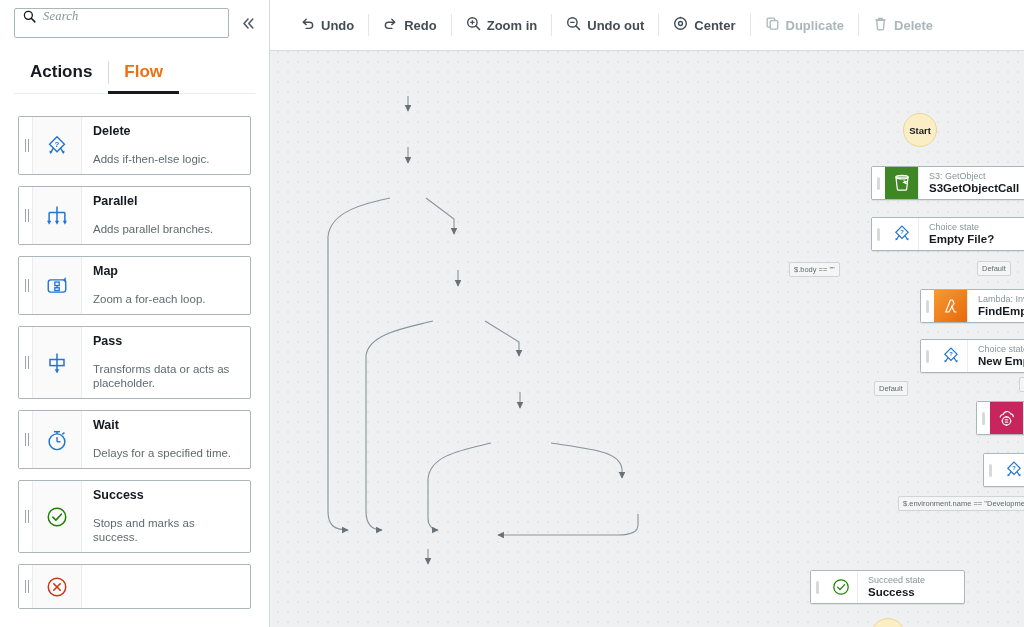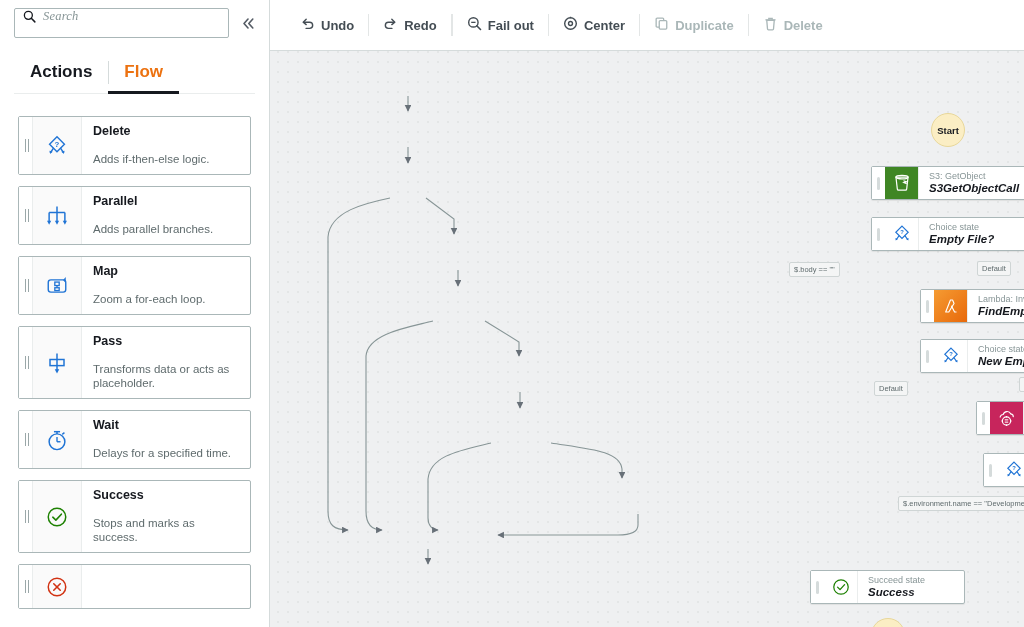--- a/index.html
+++ b/index.html
@@ -168,21 +168,21 @@
     border-right: 1px solid #eaeded;
   }
   .node .nicon.plain { background:#ffffff; }
   .node .ntext {
     flex: 1 1 auto;
     padding: 3px 12px 3px 10px;
     display: flex; flex-direction: column; justify-content: center;
     min-width:0;
   }
   .node .nsub { font-size: 9px; color: #879596; line-height: 11px; white-space: nowrap; }
-  .node .nname { font-size: 11.5px; font-weight: bold; color: #16191f; line-height: 13px; white-space: nowrap; font-style: italic; }
+  .node .nname { font-size: 11.5px; font-weight: bold; color: #16191f; line-height: 13px; white-space: nowrap; }
 
   .terminal {
     position: absolute;
     width: 34px; height: 34px;
     border-radius: 50%;
     background: #fbeec4;
     border: 1px solid #e8d79a;
     display: flex; align-items: center; justify-content: center;
     font-size: 9.5px; font-weight: bold; color: #16191f;
   }
@@ -380,31 +380,42 @@
         <span>
           <svg width="15" height="15" viewBox="0 0 16 16">
               <path d="M11.8 6.6 H5.8 a3.3 3.3 0 0 0 0 6.6 H9.5" fill="none" stroke="#444d54" stroke-width="1.5" stroke-linecap="round"></path>
               <polyline points="9.4,3.4 12.6,6.6 9.4,9.2" fill="none" stroke="#444d54" stroke-width="1.5" stroke-linecap="round" stroke-linejoin="round"></polyline>
             </svg>
         </span>
         <span>Redo</span>
       </div>
       <div class="tb-sep"></div>
 
-      <div class="tb-sep"></div>
-
       <div class="tb-btn">
         <span>
           <svg width="15" height="15" viewBox="0 0 16 16">
               <circle cx="6.8" cy="6.8" r="5" fill="none" stroke="#444d54" stroke-width="1.5"></circle>
               <line x1="10.4" y1="10.4" x2="14.4" y2="14.4" stroke="#444d54" stroke-width="1.7" stroke-linecap="round"></line>
               <line x1="4.5" y1="6.8" x2="9.1" y2="6.8" stroke="#444d54" stroke-width="1.4"></line>
-            </svg>
-        </span>
-        <span>Fail out</span>
+              <line x1="6.8" y1="4.5" x2="6.8" y2="9.1" stroke="#444d54" stroke-width="1.4"></line>
+            </svg>
+        </span>
+        <span>Zoom in</span>
+      </div>
+      <div class="tb-sep"></div>
+
+      <div class="tb-btn">
+        <span>
+          <svg width="15" height="15" viewBox="0 0 16 16">
+              <circle cx="6.8" cy="6.8" r="5" fill="none" stroke="#444d54" stroke-width="1.5"></circle>
+              <line x1="10.4" y1="10.4" x2="14.4" y2="14.4" stroke="#444d54" stroke-width="1.7" stroke-linecap="round"></line>
+              <line x1="4.5" y1="6.8" x2="9.1" y2="6.8" stroke="#444d54" stroke-width="1.4"></line>
+            </svg>
+        </span>
+        <span>Undo out</span>
       </div>
       <div class="tb-sep"></div>
 
       <div class="tb-btn">
         <span>
           <svg width="15" height="15" viewBox="0 0 16 16">
               <circle cx="8" cy="8" r="6.2" fill="none" stroke="#444d54" stroke-width="1.5"></circle>
               <circle cx="8" cy="8" r="2.1" fill="none" stroke="#444d54" stroke-width="1.5"></circle>
               <line x1="8" y1="0.8" x2="8" y2="2.4" stroke="#444d54" stroke-width="1.4"></line>
             </svg>
@@ -468,21 +479,21 @@
           <path d="M281 392 C 320,398 350,400 352,418 L352,427" marker-end="url(#ah)"></path>
 
           <path d="M221 392 C 192,399 160,404 158,428 L158,467 C158,474 162,479 168,479" marker-end="url(#ahl)"></path>
 
           <path d="M368 463 L368 474 C368,480 362,484 348,484 L228,484" marker-end="url(#ahl)"></path>
 
           <line x1="158" y1="498" x2="158" y2="513" marker-end="url(#ah)"></line>
         </g>
       </svg>
 
-      <div class="terminal" style="left:661px; top:62px;">
+      <div class="terminal" style="left:633px; top:62px;">
         <span>Start</span>
       </div>
       <div class="terminal" style="left:601px; top:567px;">
         
       </div>
 
       <div class="node" style="left:601px; top:115px; width:155px;">
         <span class="nhandle">
             <i></i>
           </span>

